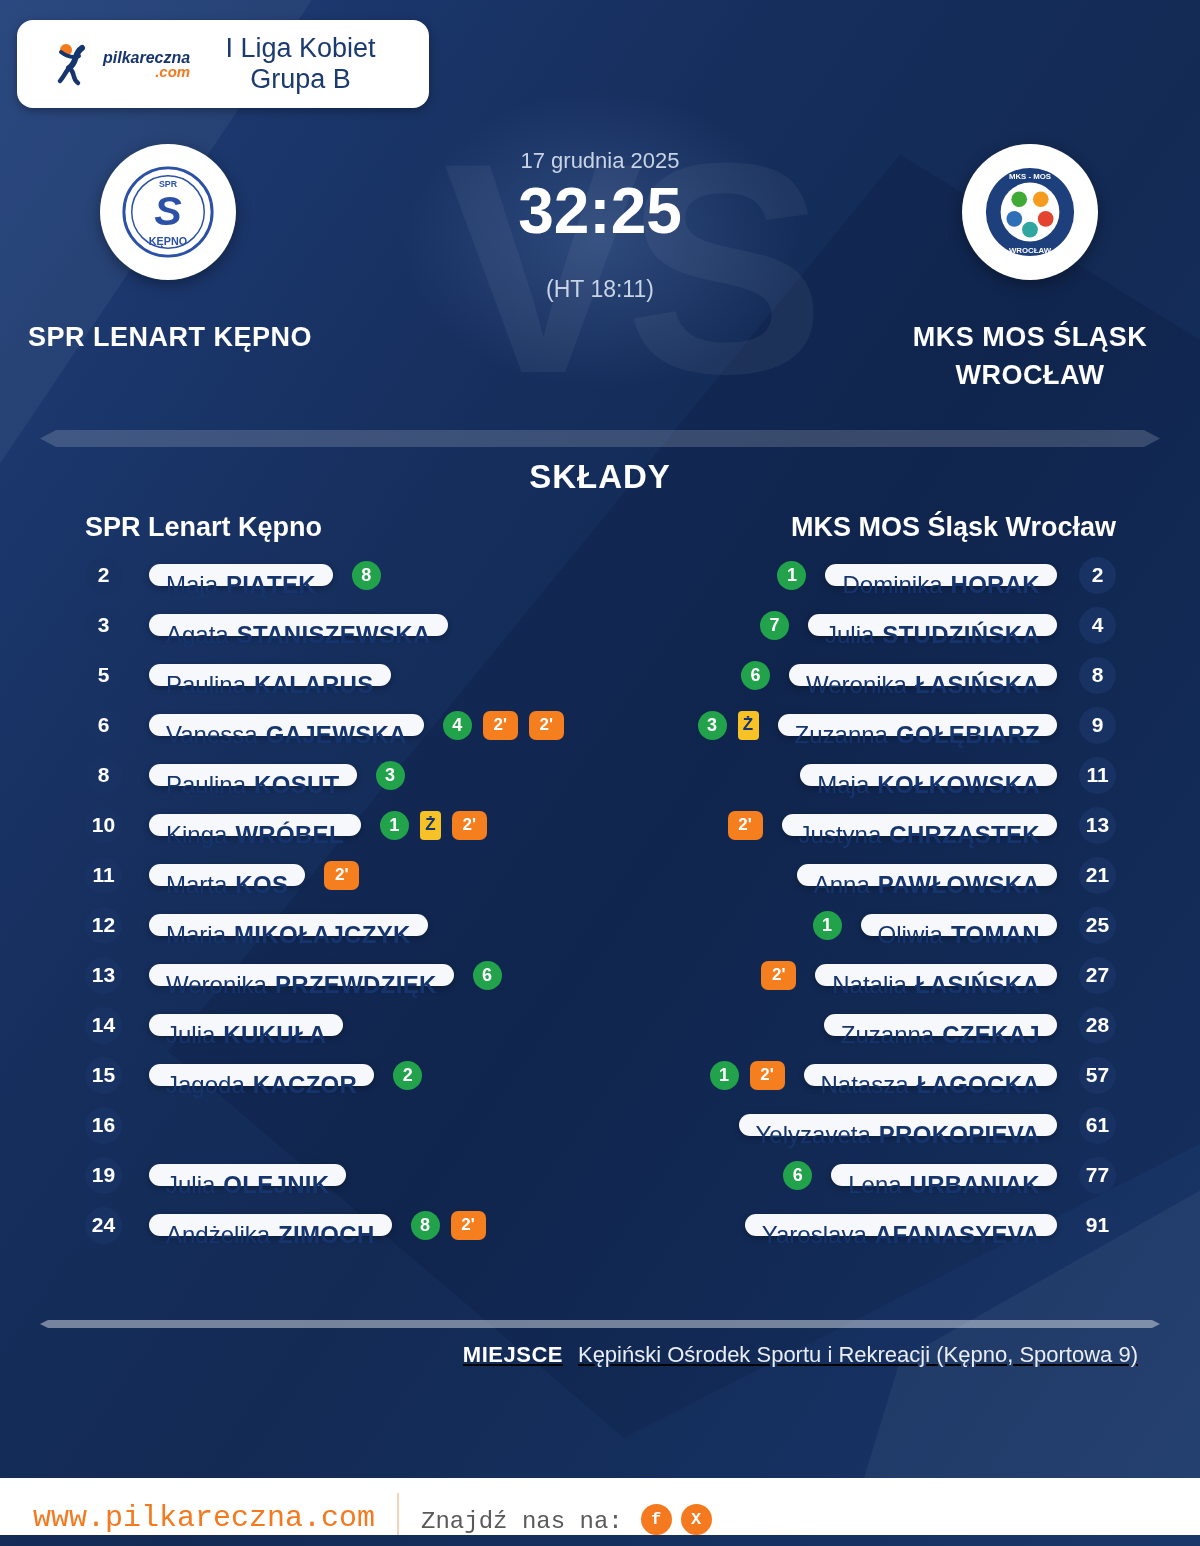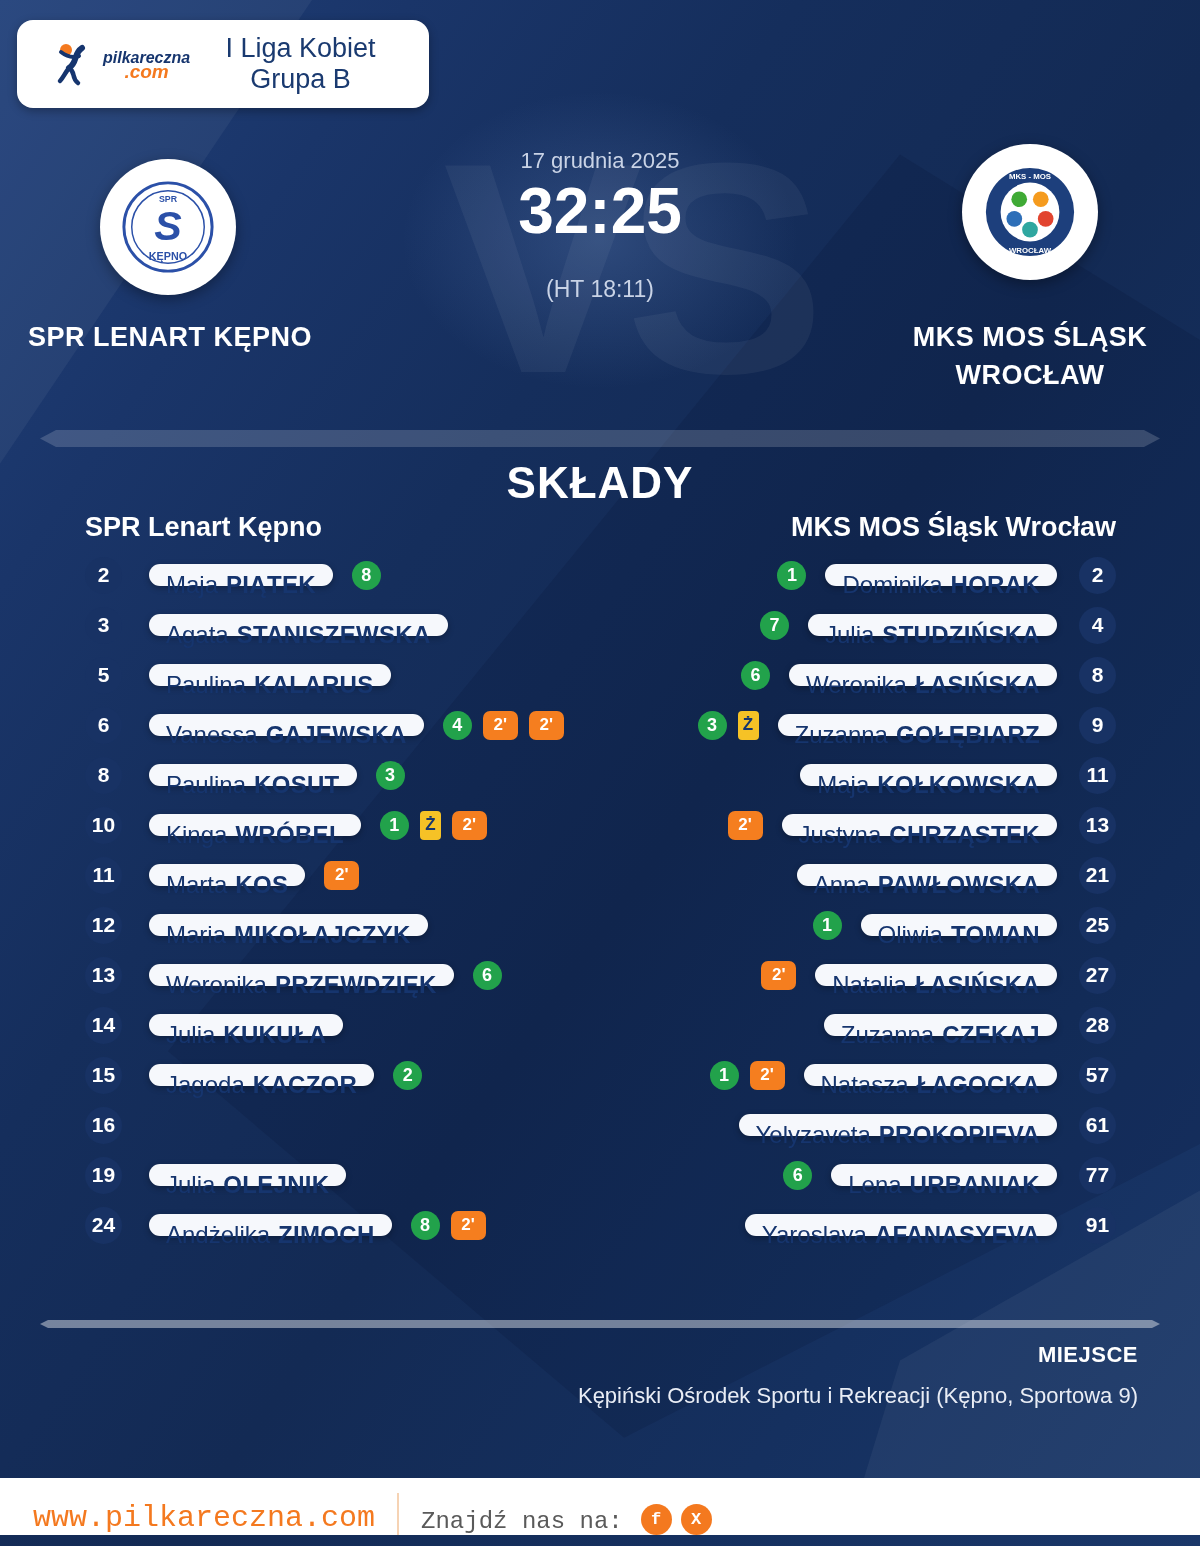--- a/index.html
+++ b/index.html
@@ -18,44 +18,44 @@
   .vs-watermark{position:absolute;left:443px;top:118px;width:330px;height:310px;
     font-size:300px;line-height:300px;font-weight:700;letter-spacing:-18px;
     color:rgba(255,255,255,0.05);text-align:left;pointer-events:none;}
 
   
   .league-card{position:absolute;left:17px;top:20px;width:412px;height:88px;background:#ffffff;
     border-radius:16px;display:flex;align-items:center;box-shadow:0 3px 10px rgba(0,0,0,0.30);}
   .brand{display:flex;align-items:center;margin-left:36px;}
   .brand-text{display:flex;flex-direction:column;margin-left:4px;}
   .brand-name{font-size:16px;font-weight:700;font-style:italic;color:#16356e;line-height:16px;}
-  .brand-tld{font-size:19px;font-weight:700;font-style:italic;color:#f4791f;line-height:13px;text-align:center;margin-top:-1px;}
+  .brand-tld{font-size:15px;font-weight:700;font-style:italic;color:#f4791f;line-height:13px;text-align:right;margin-top:-1px;}
   .league-title{flex:1;text-align:center;font-size:27px;color:#1a3a70;padding-right:18px;}
 
   
   .team-logo{position:absolute;width:136px;height:136px;border-radius:50%;background:#ffffff;
     display:flex;align-items:center;justify-content:center;box-shadow:0 4px 14px rgba(0,0,0,0.35);}
-  .team-logo.home{left:100px;top:159px;}
+  .team-logo.home{left:100px;top:144px;}
   .team-logo.away{left:962px;top:144px;}
   .team-name{position:absolute;top:318px;width:340px;text-align:center;color:#ffffff;
     font-size:27px;font-weight:700;letter-spacing:0.5px;line-height:38px;}
   .team-name.home{left:0px;}
   .team-name.away{left:860px;width:340px;padding:0 30px;}
   .match-date{position:absolute;left:400px;top:148px;width:400px;text-align:center;font-size:22px;color:#c9d3e6;}
   .match-score{position:absolute;left:400px;top:174px;width:400px;text-align:center;font-size:64px;font-weight:700;color:#ffffff;}
   .match-ht{position:absolute;left:400px;top:276px;width:400px;text-align:center;font-size:23px;color:#c9d3e6;}
 
   
   .divider1{position:absolute;left:40px;top:430px;width:1120px;height:17px;background:rgba(255,255,255,0.17);
     clip-path:polygon(0 50%,16px 0,calc(100% - 16px) 0,100% 50%,calc(100% - 16px) 100%,16px 100%);}
   .divider2{position:absolute;left:40px;top:1320px;width:1120px;height:8px;background:rgba(255,255,255,0.42);
     clip-path:polygon(0 50%,8px 0,calc(100% - 8px) 0,100% 50%,calc(100% - 8px) 100%,8px 100%);}
 
   .lineups-heading{position:absolute;left:0;top:458px;width:100%;text-align:center;
-    font-size:44px;font-weight:700;color:#ffffff;letter-spacing:1px;}
+    font-size:33px;font-weight:700;color:#ffffff;letter-spacing:1px;}
   .col-header{position:absolute;top:512px;font-size:27px;font-weight:700;color:#ffffff;}
   .col-header.home{left:85px;}
   .col-header.away{right:84px;}
 
   
   .roster{position:absolute;top:556px;display:flex;flex-direction:column;gap:12px;}
   .roster.home{left:85px;align-items:flex-start;}
   .roster.away{right:84px;align-items:flex-end;}
   .prow{display:flex;align-items:center;height:38px;}
   .num{width:37px;height:37px;border-radius:50%;background:#183264;color:#ffffff;font-weight:700;
@@ -71,21 +71,21 @@
   .prow.away .badges{margin-right:19px;}
   .badge{display:flex;align-items:center;justify-content:center;font-weight:700;flex:none;}
   .badge.goals{width:29px;height:29px;border-radius:50%;background:#22a24b;color:#ffffff;font-size:18px;}
   .badge.susp{width:35px;height:29px;border-radius:7px;background:#f57e1f;color:#ffffff;font-size:17px;}
   .badge.yellow{width:21px;height:29px;border-radius:4px;background:#f6c226;color:#16356e;font-size:17px;}
 
   
   .officials-label{font-size:22px;font-weight:700;color:#ffffff;letter-spacing:0.5px;}
   .officials-line{font-size:22px;color:#e9edf5;}
   .refs{position:absolute;left:62px;top:1342px;display:flex;flex-direction:column;gap:15px;}
-  .venue{position:absolute;right:62px;top:1342px;display:flex;flex-direction:column;gap:15px;text-align:right;}
+  .venue{position:absolute;right:62px;top:1342px;display:flex;flex-direction:row;gap:15px;text-align:right;text-decoration:underline;}
 
   
   .footer{position:absolute;left:0;top:1478px;width:1200px;height:57px;background:#ffffff;
     display:flex;align-items:flex-end;font-family:Liberation Mono, monospace;}
   .website{margin-left:33px;font-size:30px;color:#f4791f;text-decoration:none;}
   .vsep{width:2px;height:42px;background:#f6d3b4;margin:0 22px;}
   .findus{font-size:24px;color:#5a5a5a;margin-right:18px;}
   .social-icon{width:31px;height:31px;border-radius:50%;background:#f4791f;color:#ffffff;
     display:flex;align-items:center;justify-content:center;font-weight:700;font-size:17px;margin-right:9px;cursor:pointer;}
 </style>

